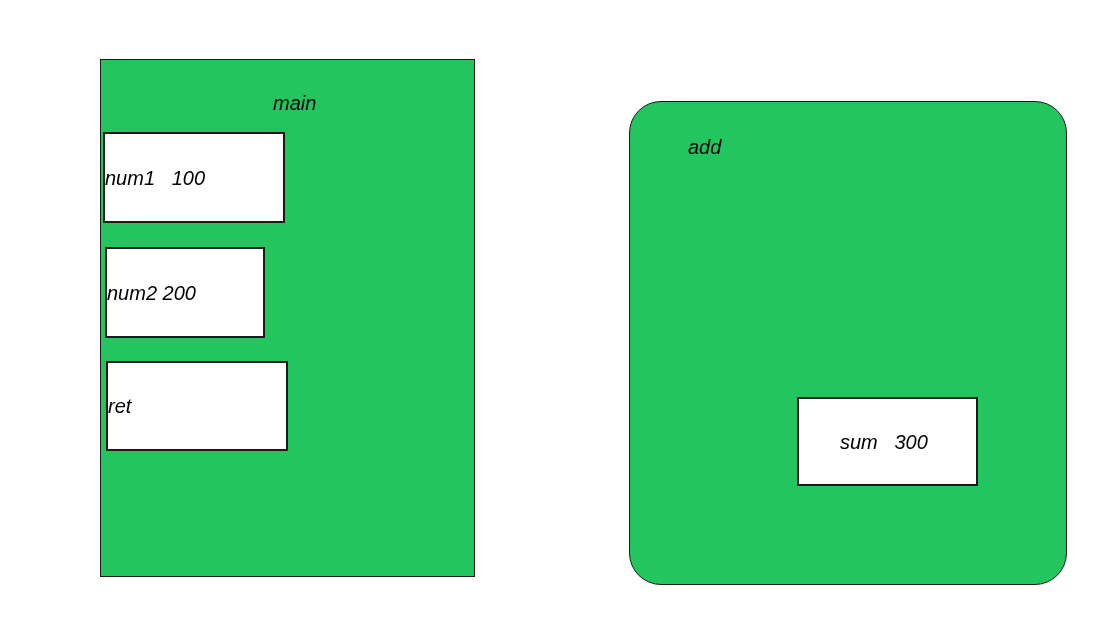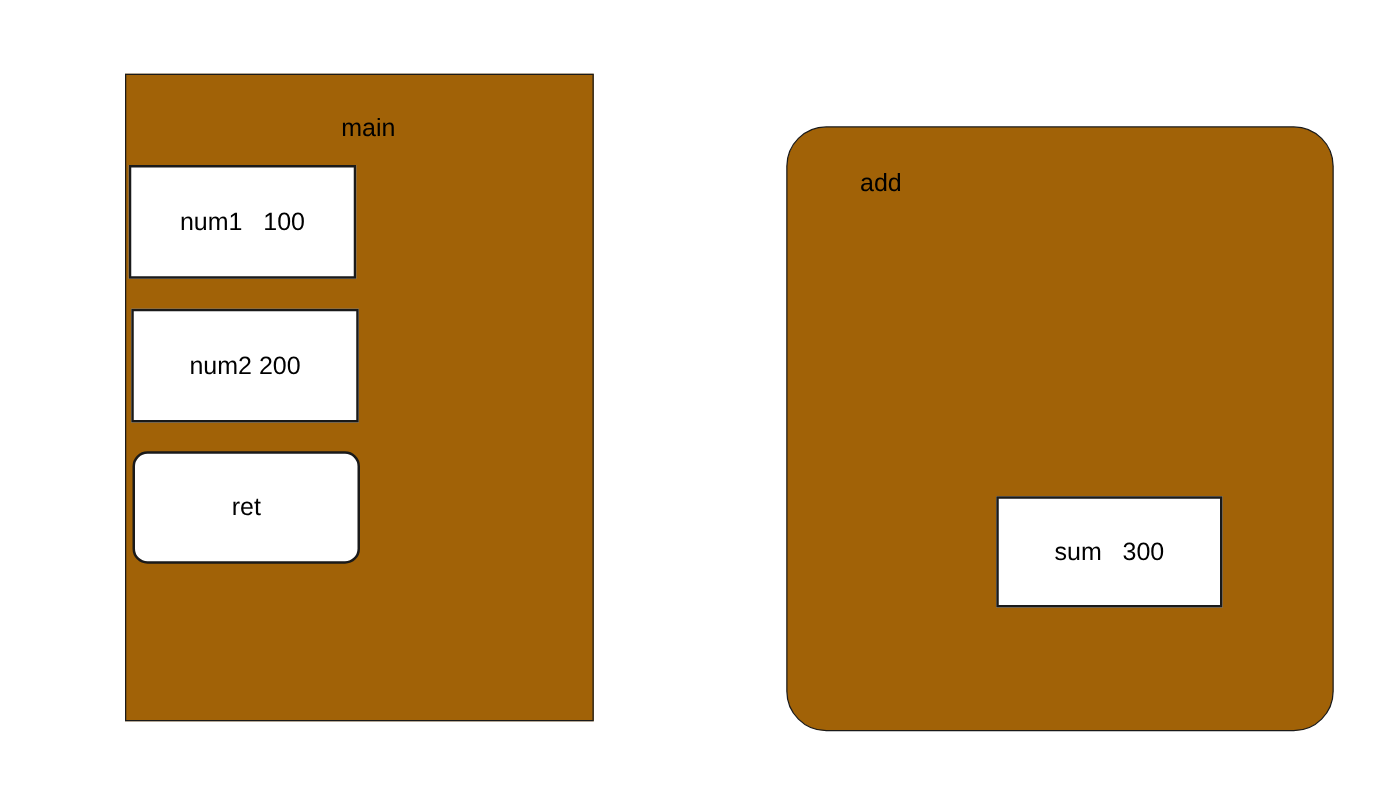--- a/index.html
+++ b/index.html
@@ -12,22 +12,23 @@
     position: relative;
     width: 1113px;
     height: 628px;
     background: #ffffff;
     overflow: hidden;
     color: #000000;
   }
   .frame {
     position: absolute;
     border: 1.4px solid #1a1a1a;
-    background: #a16207;
+    background: #22c55e;
     box-sizing: border-box;
+    font-style: italic;
   }
   .frame-main {
     left: 100px;
     top: 59px;
     width: 375px;
     height: 518px;
   }
   .frame-add {
     left: 629px;
     top: 101px;
@@ -50,31 +51,31 @@
     left: 58px;
     top: 35px;
   }
   .var-box {
     position: absolute;
     border: 2px solid #1a1a1a;
     background: #ffffff;
     box-sizing: border-box;
     display: flex;
     align-items: center;
-    justify-content: center;
+    justify-content: flex-start;
   }
   .var-label {
     font-size: 20px;
     line-height: 20px;
     white-space: pre;
     color: #000000;
   }
   
   .box-num1 { left: 2px;   top: 72px;  width: 182px; height: 91px; }
-  .box-num2 { left: 4px;   top: 187px; width: 182px; height: 91px; }
+  .box-num2 { left: 4px;   top: 187px; width: 160px; height: 91px; }
   .box-ret  { left: 5px;   top: 301px; width: 182px; height: 90px; }
   
   .box-x    { left: 46px;  top: 65px;  width: 180px; height: 89px; }
   .box-y    { left: 45px;  top: 176px; width: 181px; height: 91px; }
   .box-sum  { left: 167px; top: 295px; width: 181px; height: 89px; }
 </style>
 </head>
 <body>
 
 <div class="canvas" style="background: rgb(255, 255, 255); color: rgb(0, 0, 0);">
@@ -83,28 +84,28 @@
     <div class="frame-label">main</div>
 
     <div class="var-box box-num1" style="border-color: rgb(26, 26, 26);">
       <span class="var-label">num1   100</span>
     </div>
 
     <div class="var-box box-num2" style="border-color: rgb(26, 26, 26);">
       <span class="var-label">num2 200</span>
     </div>
 
-    <div class="var-box box-ret" style="border-color: rgb(26, 26, 26); border-radius: 12px;">
+    <div class="var-box box-ret" style="border-color: rgb(26, 26, 26);">
       <span class="var-label">ret</span>
     </div>
   </div>
 
   <div class="frame frame-add" style="border-color: rgb(26, 26, 26);">
     <div class="frame-label">add</div>
 
 
 
-    <div class="var-box box-sum" style="border-color: rgb(26, 26, 26);">
+    <div class="var-box box-sum" style="border-color: rgb(26, 26, 26); padding-left: 41px;">
       <span class="var-label">sum   300</span>
     </div>
   </div>
 
 </div>
 
 </body></html>

